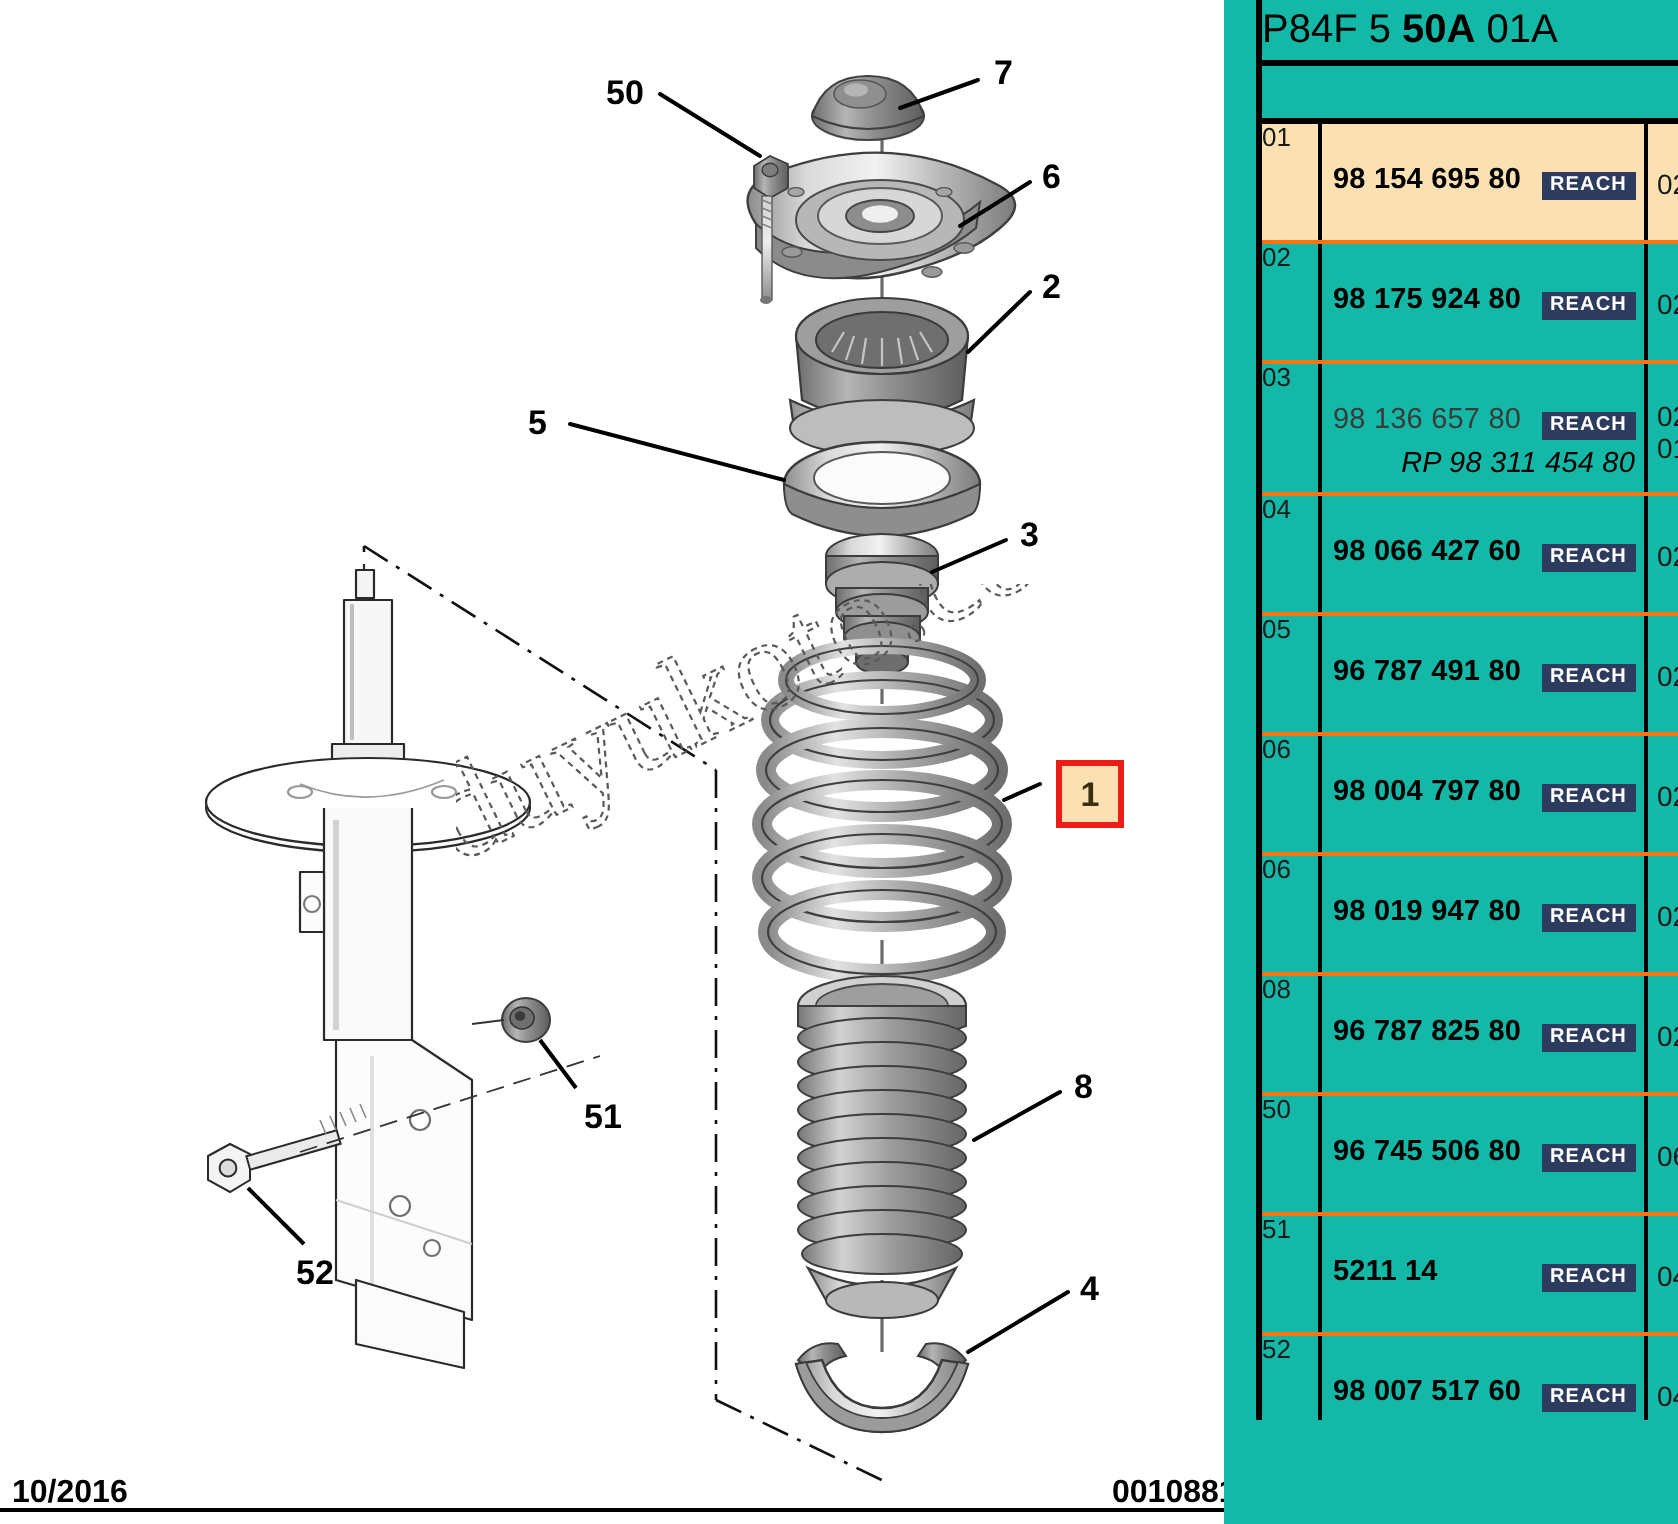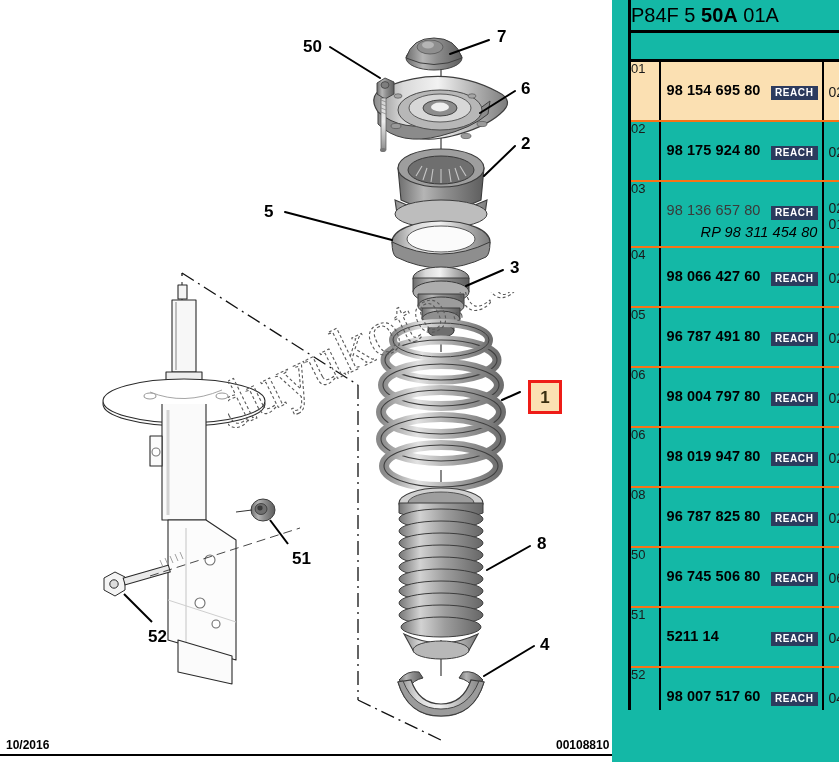--- a/index.html
+++ b/index.html
@@ -89,21 +89,21 @@
     top: 754px;
     width: 612px;
     height: 2px;
     background: #000;
     z-index: 4;
   }
   .footer-text {
     position: absolute;
     font-family: "Liberation Sans", sans-serif;
     font-weight: bold;
-    font-size: 12px;
+    font-size: 16px;
     color: #000;
     z-index: 5;
     white-space: nowrap;
   }
   #footer-date { left: 6px; top: 738px; }
   #footer-code { left: 556px; top: 738px; }
 
   
   #table-pane {
     position: absolute;

